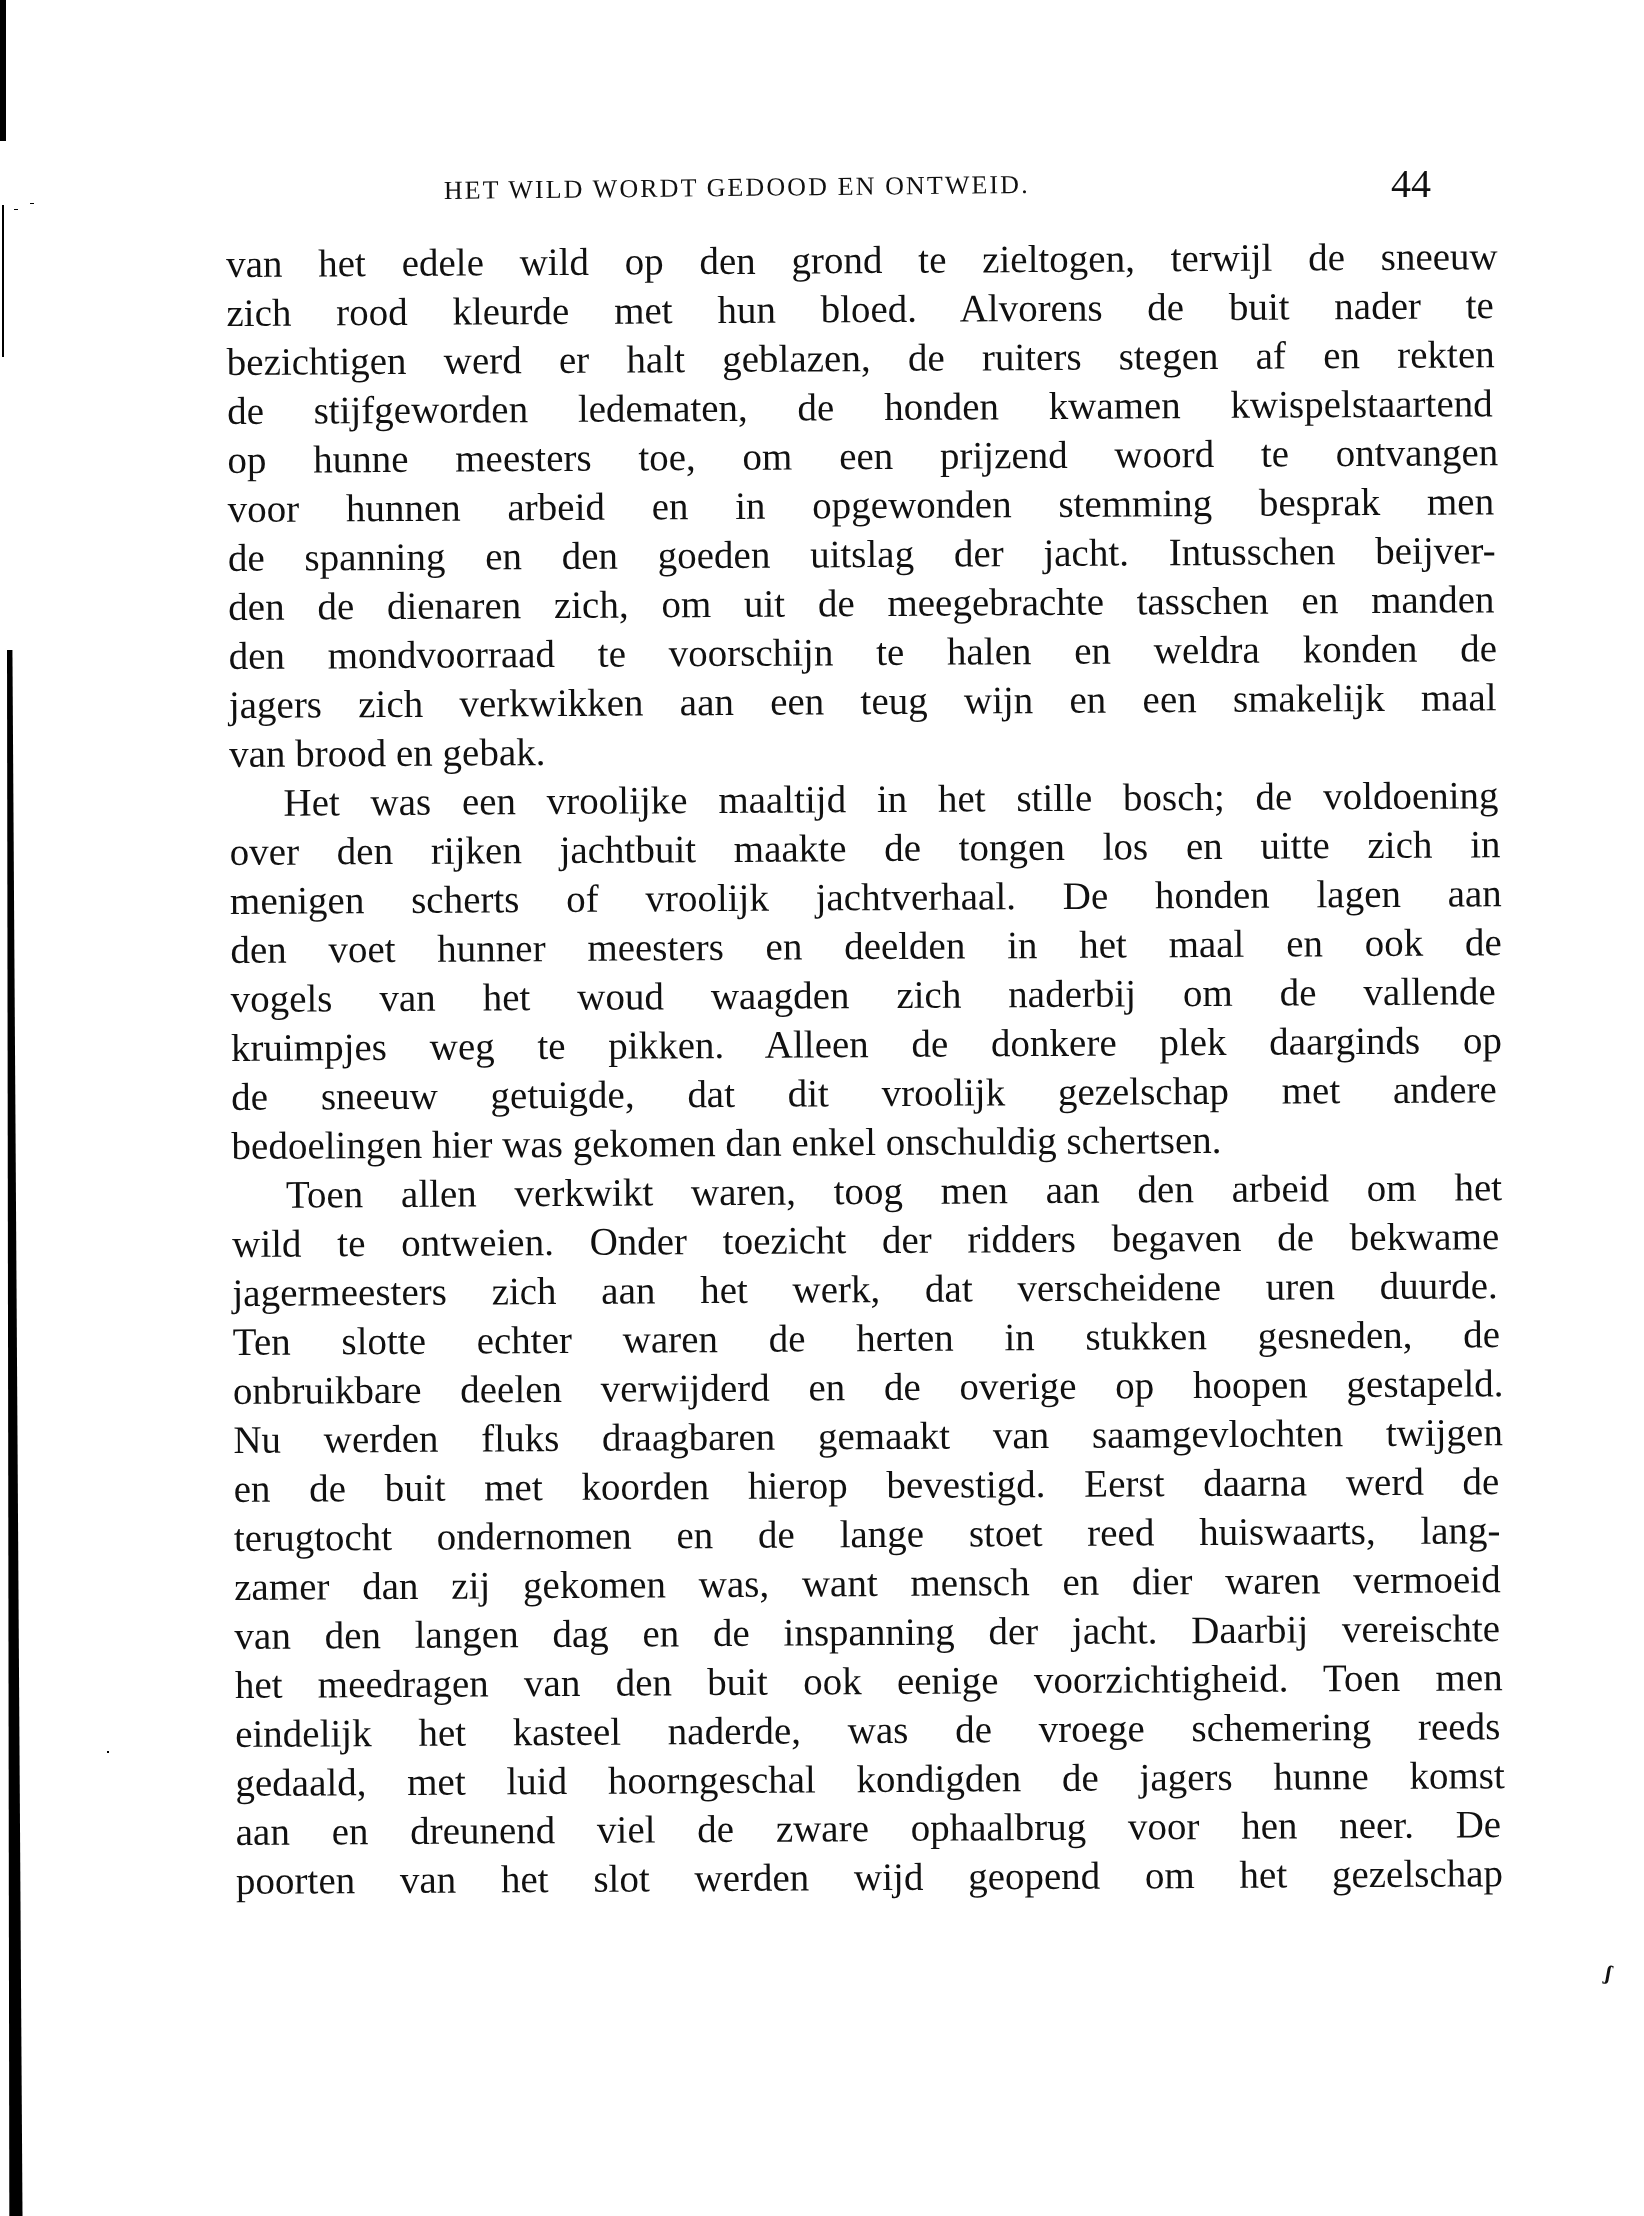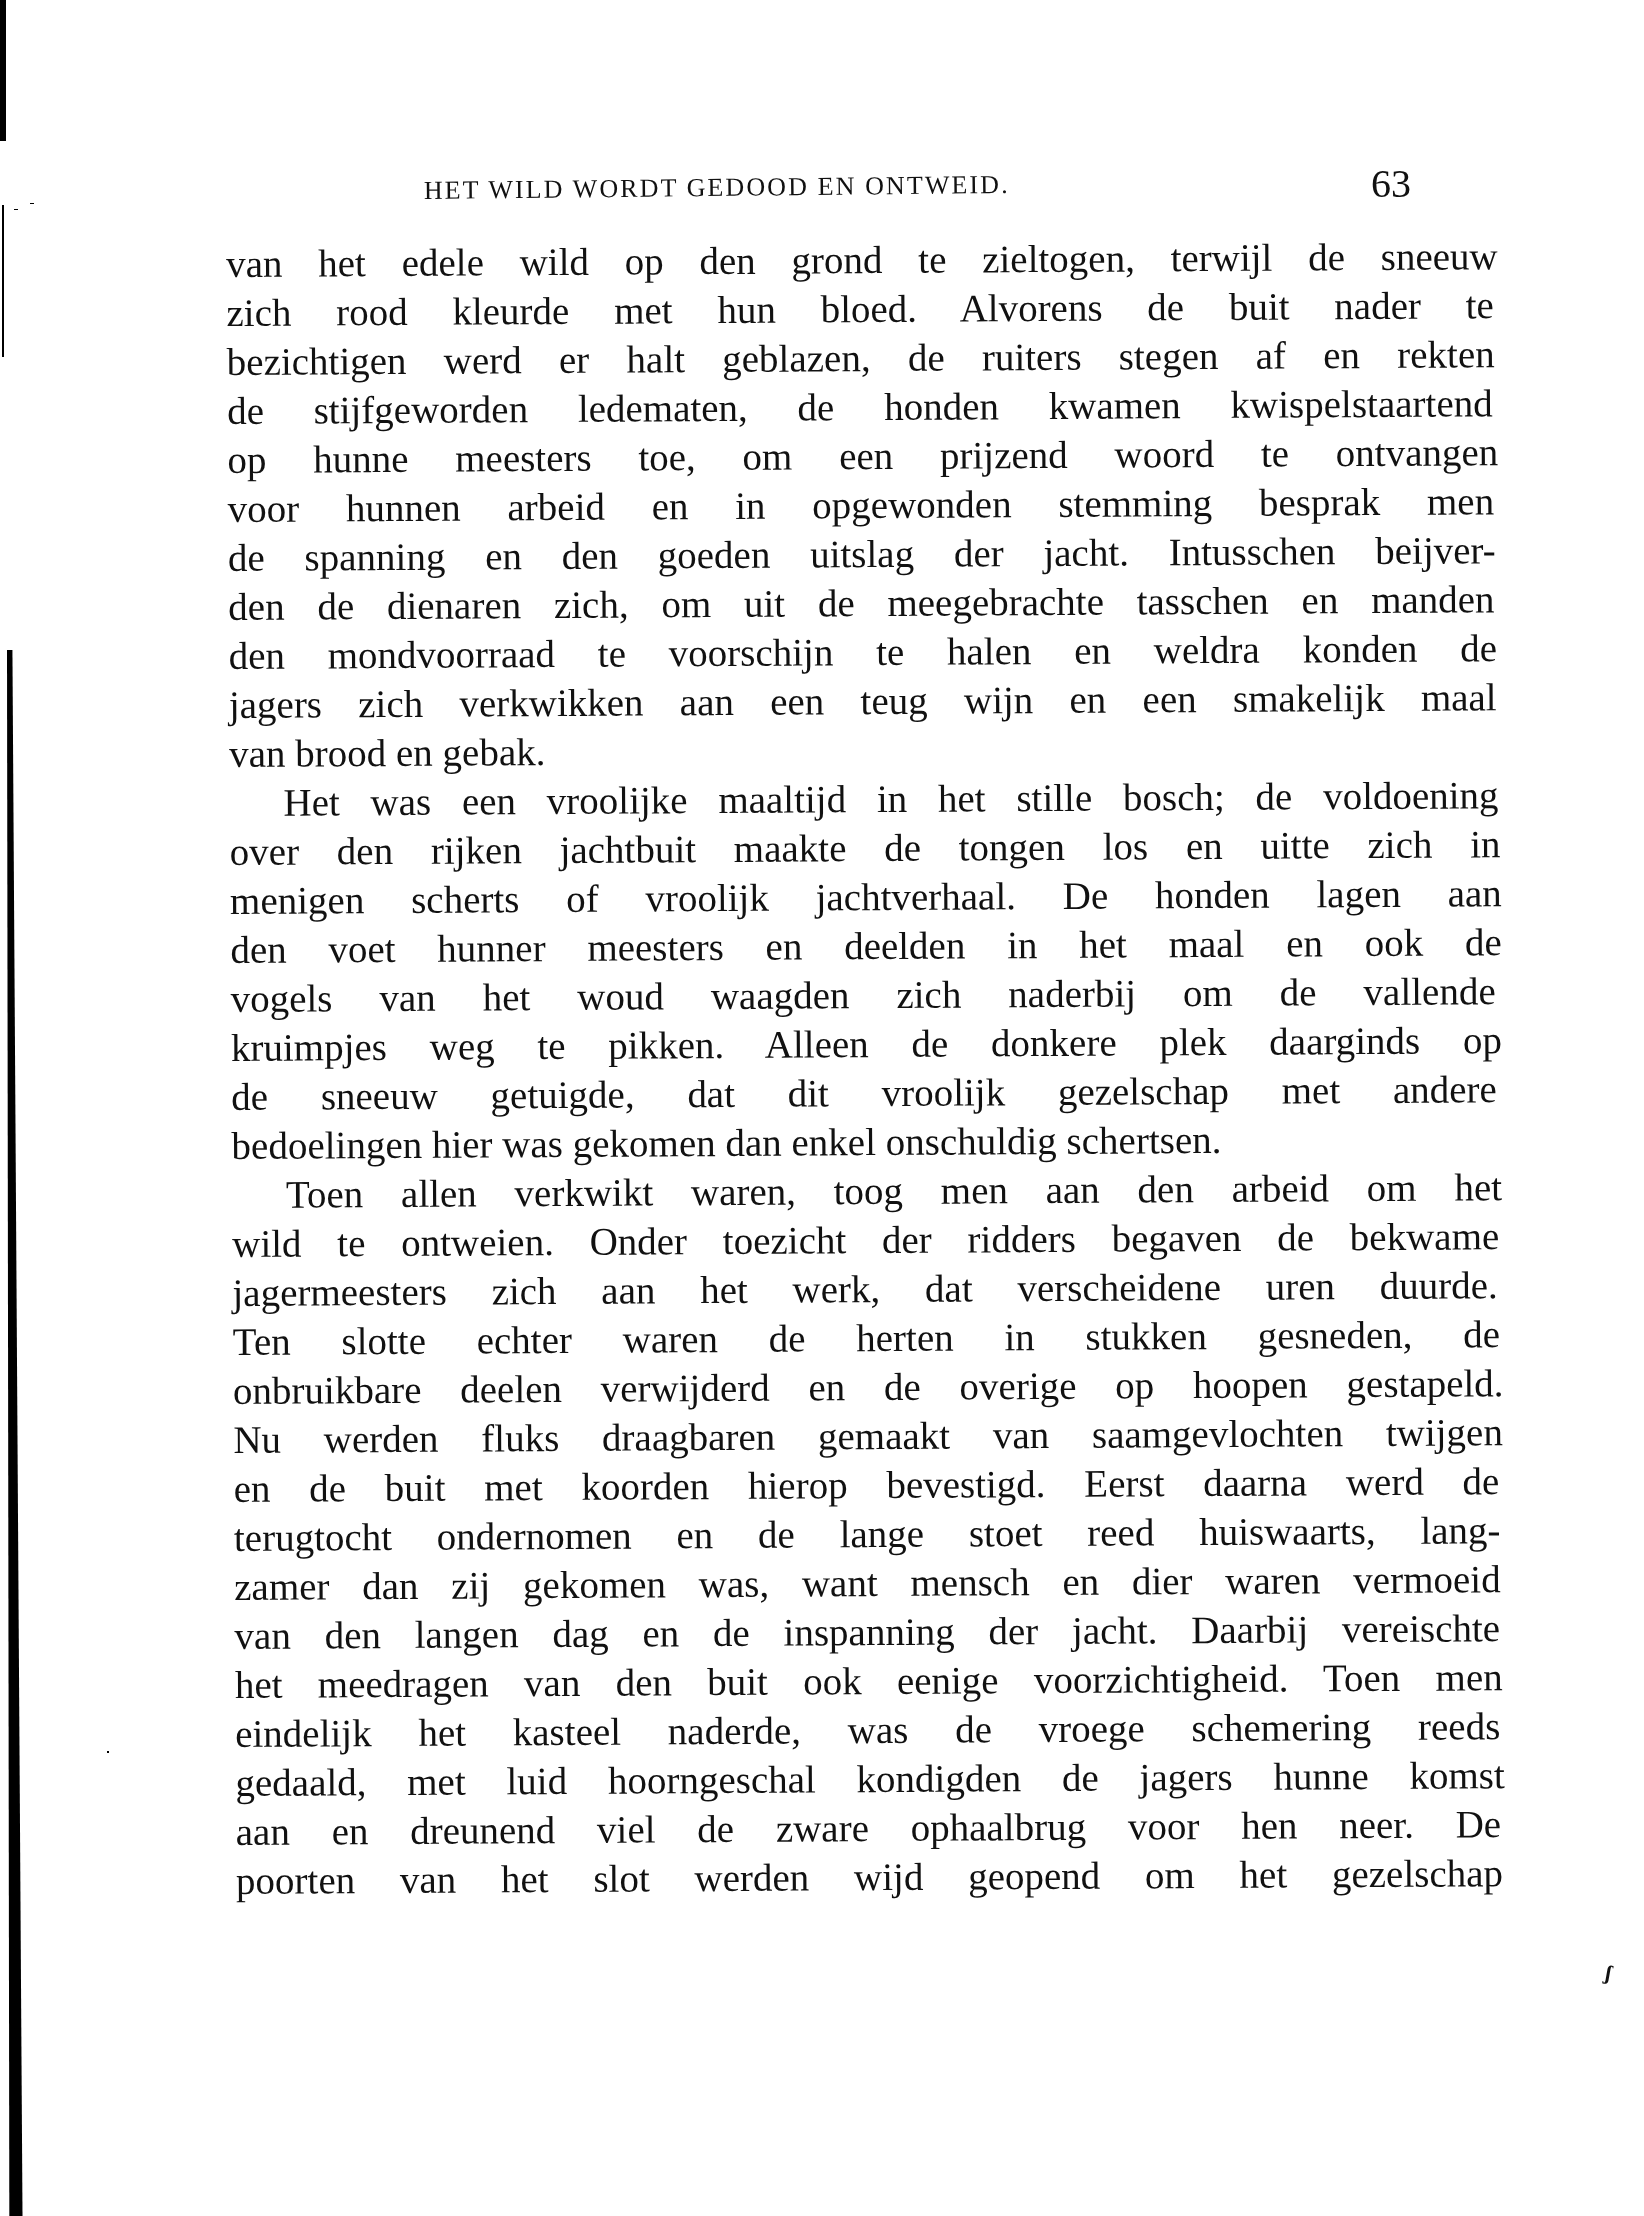--- a/index.html
+++ b/index.html
@@ -28,21 +28,21 @@
   .edge-bottom {
     left: 7px; top: 650px; width: 15.5px; height: 1566px;
     clip-path: polygon(0 0, 35% 0, 100% 100%, 15% 100%);
   }
   .speck {
     position: absolute;
     background: #000;
   }
   .running-head {
     position: absolute;
-    left: 424px;
+    left: 444px;
     top: 167px;
     width: 1046px;
     height: 57px;
   }
   .running-title {
     position: absolute;
     left: 0;
     top: 8.5px;
     font-size: 26px;
     letter-spacing: 2.1px;
@@ -98,21 +98,21 @@
 
 <div class="edge-mark edge-top"></div>
 <div class="edge-mark edge-mid"></div>
 <div class="edge-mark edge-bottom"></div>
 <div class="speck" style="left:30px;top:203px;width:3.5px;height:1.4px;"></div>
 <div class="speck" style="left:14px;top:209px;width:4.2px;height:1.4px;"></div>
 <div class="speck" style="left:107px;top:1751px;width:2.1px;height:2.1px;"></div>
 
 <div class="running-head">
   <span class="running-title">HET WILD WORDT GEDOOD EN ONTWEID.</span>
-  <span class="page-number">63</span>
+  <span class="page-number">44</span>
 </div>
 
 <div class="body-text" id="body-text">
     <div class="paragraph">
       <span class="line" style="white-space: nowrap; word-spacing: 26px;">van het edele wild op den grond te zieltogen, terwijl de sneeuw</span>
       <span class="line" style="white-space: nowrap; word-spacing: 35px;">zich rood kleurde met hun bloed. Alvorens de buit nader te</span>
       <span class="line" style="white-space: nowrap; word-spacing: 27.5px;">bezichtigen werd er halt geblazen, de ruiters stegen af en rekten</span>
       <span class="line" style="white-space: nowrap; word-spacing: 40px;">de stijfgeworden ledematen, de honden kwamen kwispelstaartend</span>
       <span class="line" style="white-space: nowrap; word-spacing: 37px;">op hunne meesters toe, om een prijzend woord te ontvangen</span>
       <span class="line" style="white-space: nowrap; word-spacing: 37px;">voor hunnen arbeid en in opgewonden stemming besprak men</span>

